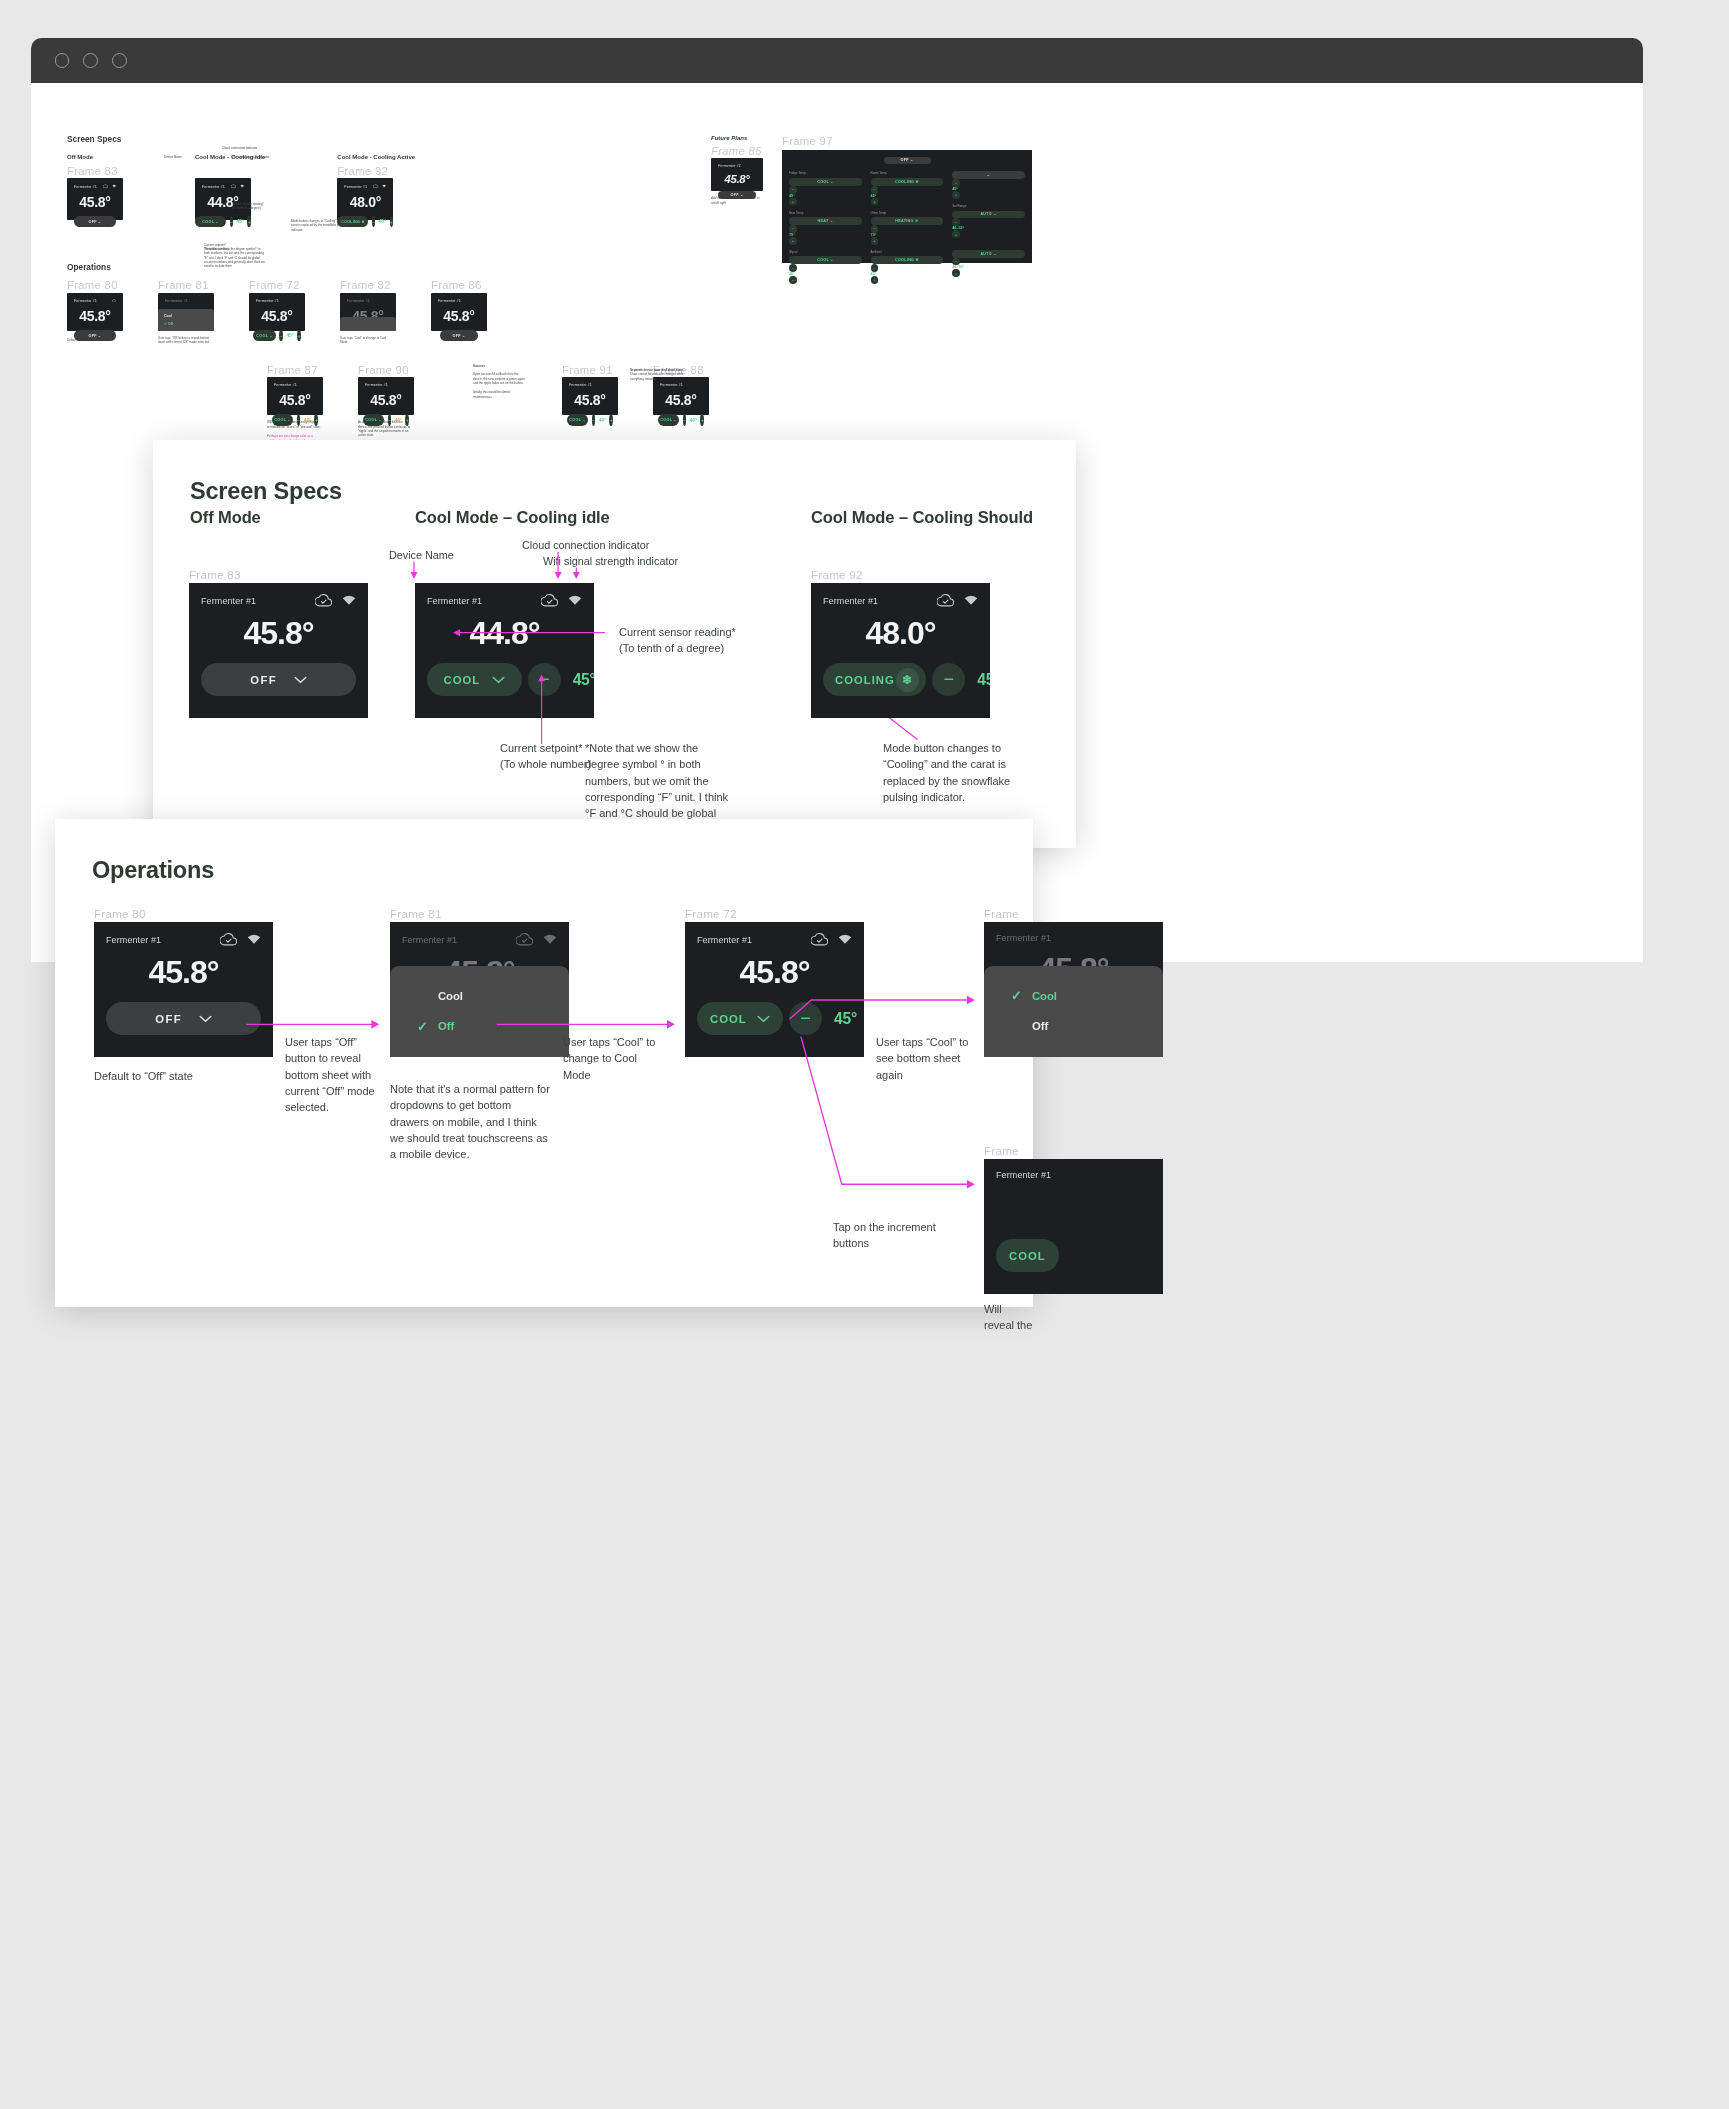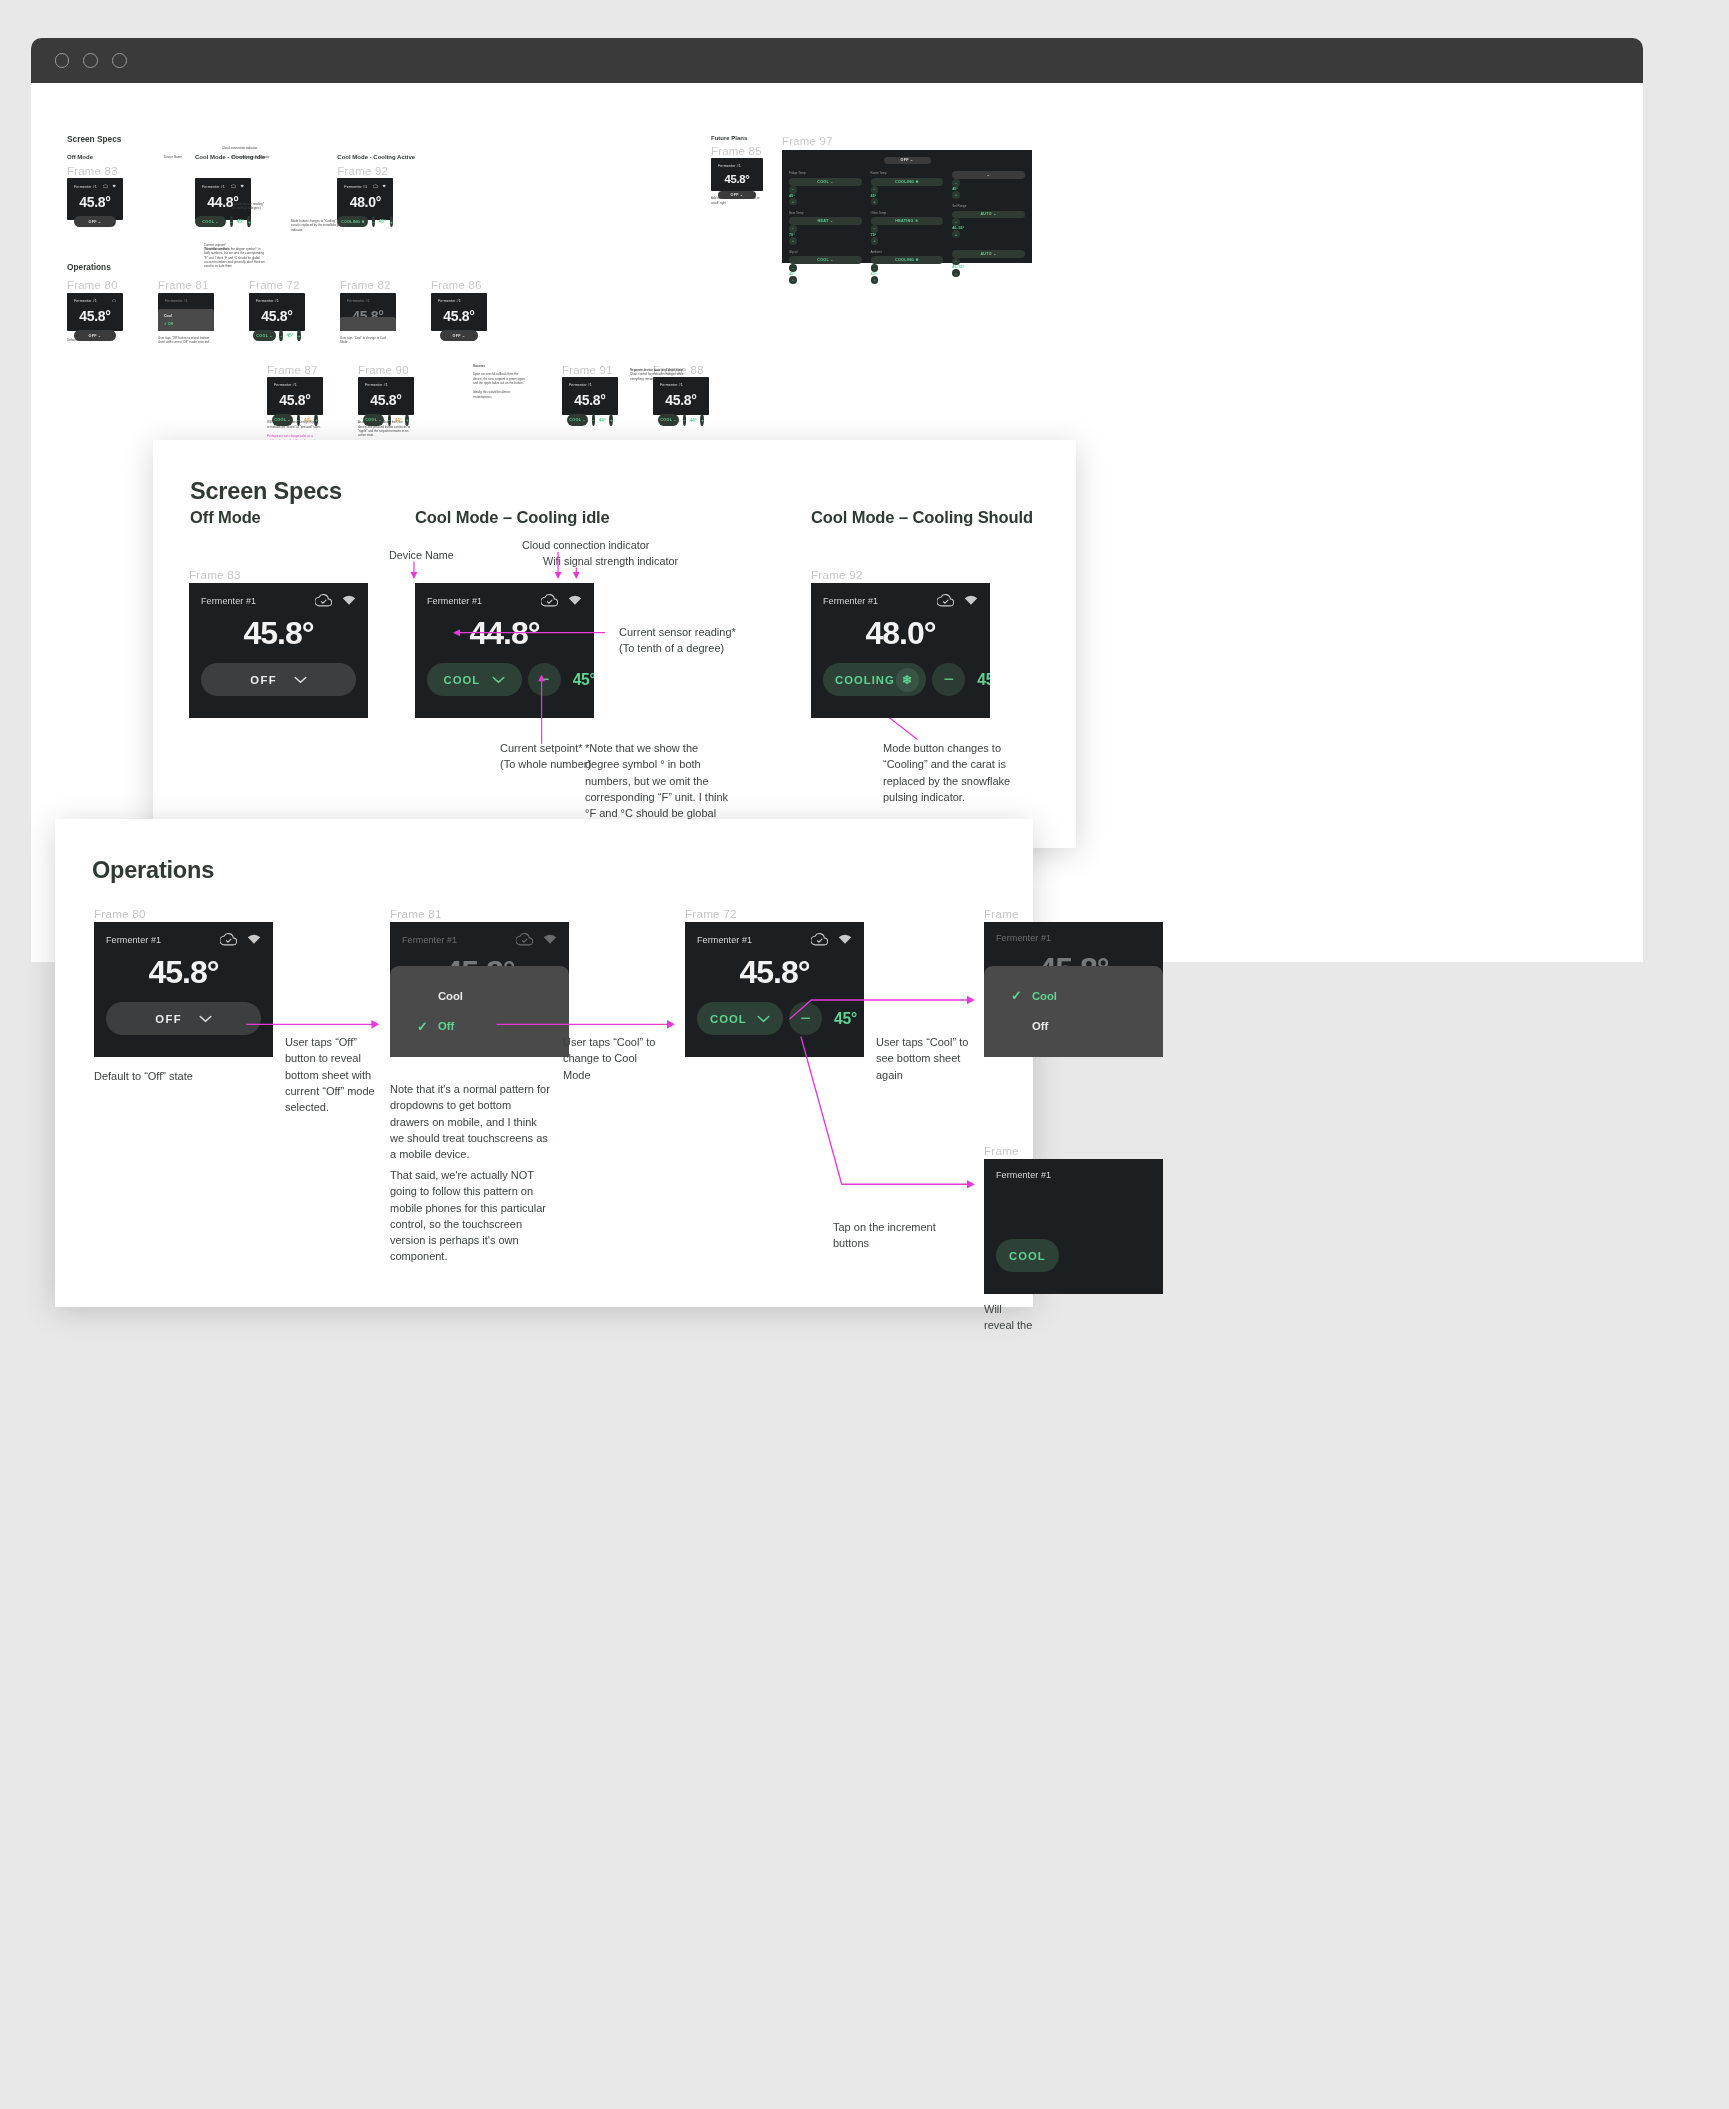--- a/index.html
+++ b/index.html
@@ -390,21 +390,21 @@
         <div class="mini-card" style="width:56px;height:33px;margin-top:1.7px;">
           <div class="mtop">
               <span class="mname">Fermenter #1</span>
             </div>
             <div class="mtemp" style="font-size:11.3px">45.8°</div>
         </div>
       </div>
     </div>
   </div>
 
-  <div class="mini-section" style="left:680px;top:97px;">
+  <div class="mini-section" style="left:680px;top:97px;font-style:italic;">
     <div class="mini-h3">Future Plans</div>
     <div class="mini-frame-label" style="margin-top:3.5px">Frame 85</div>
     <div class="mini-card" style="width:52px;height:33px;margin-top:1.7px;">
       <div class="mtop">
           <span class="mname">Fermenter #1</span>
         </div>
         <div class="mtemp" style="font-size:11.3px">45.8°</div>
       <div class="mrow">
           <div class="mini-pill off" style="width:43px;height:7.8px">OFF ⌄</div>
         </div>
@@ -656,21 +656,20 @@
         <span>Cool</span>
       </div>
       <div class="sheet-item selected">
         <span class="check">✓</span>
         <span>Off</span>
       </div>
     </div>
   </div>
   <div class="anno" style="left:508px;top:215px;width:100px;">User taps “Cool” to change to Cool Mode</div>
   <div class="anno" style="left:335px;top:262px;width:161px;">Note that it's a normal pattern for dropdowns to get bottom drawers on mobile, and I think we should treat touchscreens as a mobile device.</div>
-  <div class="anno" style="left:335px;top:348px;width:161px;">That said, we're actually NOT going to follow this pattern on mobile phones for this particular control, so the touchscreen version is perhaps it's own component.</div>
 
   <div style="position:absolute;left:630px;top:88px;" class="frame-label">Frame 72</div>
   <div class="card" style="position:absolute;left:630px;top:103px;">
     <div class="card-top">
         <span class="card-name">Fermenter #1</span>
       <span class="card-icons">
         <svg width="17.4" height="13" viewBox="0 0 26 19">
             <path d="M6.5 17.5h13a5.2 5.2 0 00.4-10.4A7.4 7.4 0 006 4.6 4.9 4.9 0 006.5 17.5z" fill="none" stroke="#c9c9c9" stroke-width="1.6"></path>
             <path d="M9.6 11.2l2.2 2.3 4.6-4.7" fill="none" stroke="#c9c9c9" stroke-width="1.6" stroke-linecap="round"></path>
           </svg>

